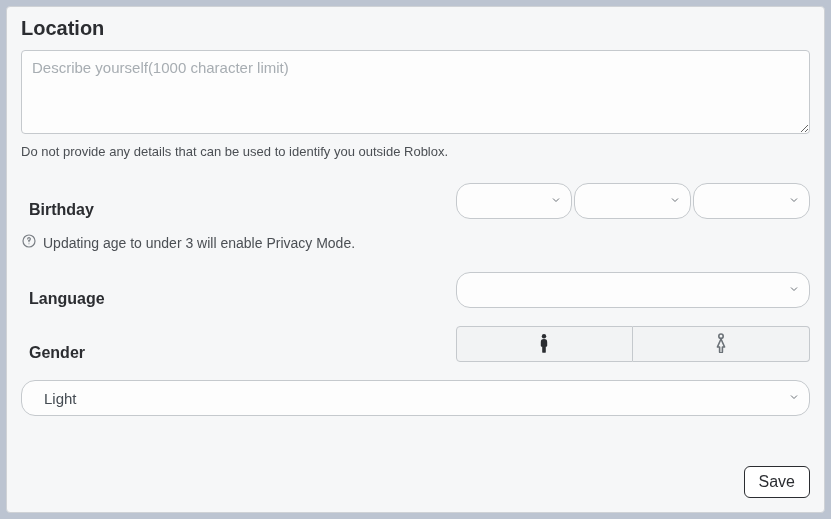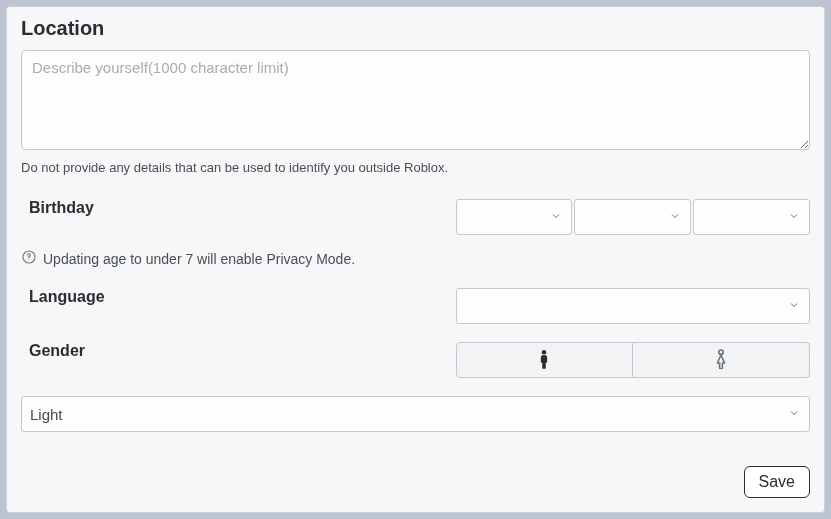--- a/index.html
+++ b/index.html
@@ -21,40 +21,40 @@
       position: relative;
     }
     .section-title {
       font-size: 20px;
       font-weight: 700;
       color: #2b2d31;
       margin-bottom: 10px;
     }
     .desc-textarea {
       width: 100%;
-      height: 100px;
+      height: 84px;
       border: 1px solid #c5c9cd;
       border-radius: 4px;
       padding: 8px 10px;
       font-size: 15px;
       color: #333;
       background: #fdfdfd;
       resize: both;
       font-family: inherit;
     }
     .desc-textarea::placeholder { color: #a7adb2; }
     .helper-text {
       font-size: 13px;
       color: #4b4f54;
       margin-top: 6px;
       margin-bottom: 24px;
     }
     .row {
       display: flex;
-      align-items: flex-start;
+      align-items: flex-end;
       margin-bottom: 18px;
       gap: 40px;
     }
     .row .label {
       flex: 0 0 50%;
       font-size: 16px;
       font-weight: 600;
       color: #2b2d31;
       padding-left: 8px;
     }
@@ -68,28 +68,28 @@
       flex: 1;
     }
     .select-wrap:not(:last-child) { margin-right: 2px; }
     .select-wrap.w-month { flex: 1; }
     .select-wrap.w-day   { flex: 1; }
     .select-wrap.w-year  { flex: 1; }
     .select-box {
       width: 100%;
       height: 36px;
       border: 1px solid #c5c9cd;
-      border-radius: 3px;
+      border-radius: 14px;
       background: #fdfdfd;
       appearance: none;
       -webkit-appearance: none;
       -moz-appearance: none;
       font-size: 15px;
       color: #444b52;
-      padding: 0 28px 0 8px;
+      padding: 0 28px 0 22px;
       font-family: inherit;
     }
     .chev {
       position: absolute;
       right: 10px;
       top: 50%;
       transform: translateY(-50%);
       pointer-events: none;
       color: #6b7177;
     }
@@ -180,21 +180,21 @@
 
   <div class="info-note">
     <span>
       <svg width="16" height="16" viewBox="0 0 24 24" fill="none" stroke="#7a7f85" stroke-width="1.8">
         <circle cx="12" cy="12" r="9"></circle>
         <path d="M12 11a2 2 0 1 0-2-2" stroke-linecap="round"></path>
         <line x1="12" y1="11" x2="12" y2="13" stroke-linecap="round"></line>
         <circle cx="12" cy="16" r="0.8" fill="#7a7f85" stroke="none"></circle>
       </svg>
     </span>
-    <span>Updating age to under 7 will enable Privacy Mode.</span>
+    <span>Updating age to under 3 will enable Privacy Mode.</span>
   </div>
 
   
   <div class="row">
     <div class="label">Language</div>
     <div class="controls">
       <div class="select-wrap">
         <select class="select-box">
           <option></option>
         </select>

